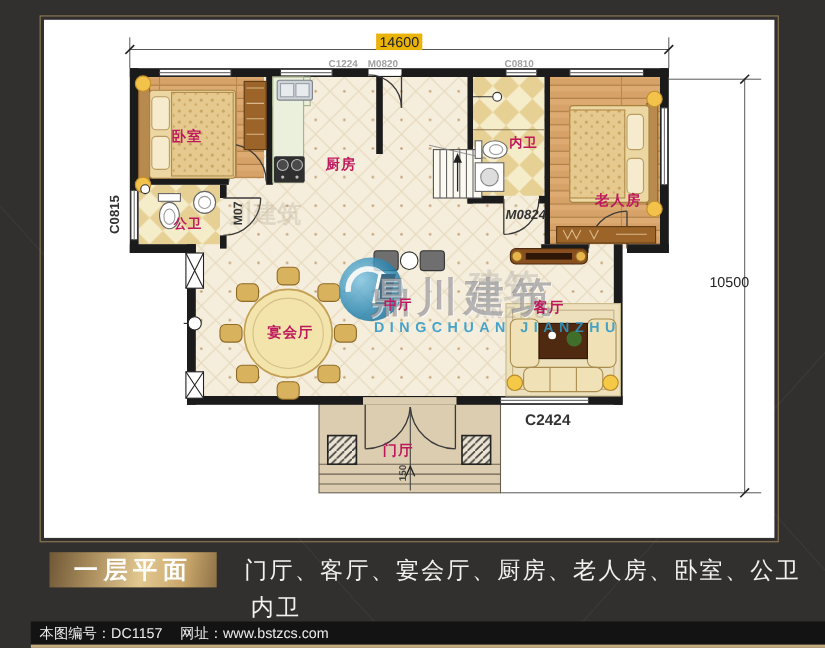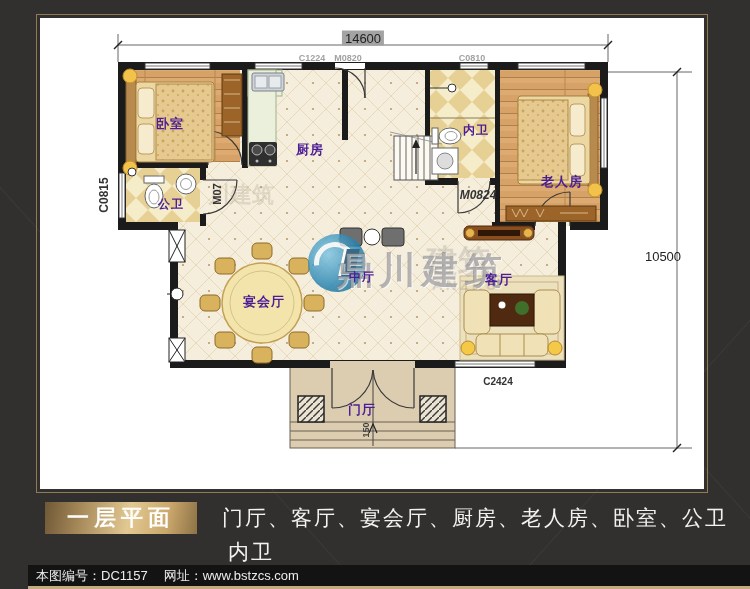--- a/index.html
+++ b/index.html
@@ -2,26 +2,26 @@
 <html><head>
 <meta charset="utf-8">
 <style>
   html,body{margin:0;padding:0;background:#32302e;}
   .stage{position:relative;width:750px;height:589px;background:#32302e;overflow:hidden;
          font-family:"Liberation Sans","DejaVu Sans",sans-serif;}
   .diag{position:absolute;width:900px;height:1px;background:rgba(255,255,255,.05);pointer-events:none;}
   .frame-border{position:absolute;left:36px;top:14px;width:670px;height:477px;border:1px solid #8f7c55;}
   .panel{position:absolute;left:40px;top:18px;width:664px;height:471px;background:#fff;overflow:hidden;}
   .panel svg{position:absolute;left:0;top:0;}
-  .lbl{position:absolute;transform:translate(-50%,-50%);white-space:nowrap;color:#4c1d95;
+  .lbl{position:absolute;transform:translate(-50%,-50%);white-space:nowrap;color:#be185d;
        font-weight:bold;font-size:13px;letter-spacing:1px;}
   .code{position:absolute;transform:translate(-50%,-50%);white-space:nowrap;color:#333;
         font-weight:bold;font-size:12px;}
   .rot{transform:translate(-50%,-50%) rotate(-90deg);}
-  .dim{position:absolute;transform:translate(-50%,-50%);font-size:13px;color:#222;background:#a3a3a3;
+  .dim{position:absolute;transform:translate(-50%,-50%);font-size:13px;color:#222;background:#eab308;
        padding:0 3px;white-space:nowrap;}
   .clipped{position:absolute;transform:translate(-50%,-50%);font-size:9px;color:#8a8a8a;
            font-weight:bold;white-space:nowrap;opacity:.8;}
   .tiny{font-size:9px;color:#444;}
   
   .wm-icon{position:absolute;left:268px;top:216px;width:58px;height:58px;border-radius:50%;
            background:radial-gradient(circle at 35% 35%,#7cc4e4,#1d7fae 60%,#0d5c86);opacity:.8;}
   .wm-icon::before{content:"";position:absolute;left:6px;top:8px;width:32px;height:32px;border-radius:50%;
            border:5px solid rgba(255,255,255,.92);border-right-color:transparent;border-bottom-color:transparent;
            transform:rotate(38deg);}
@@ -324,20 +324,21 @@
         <line x1="633" y1="434" x2="641" y2="426" stroke="#222" stroke-width="1.4"></line>
       </g>
     </svg>
 
     <div class="wm-faint" style="left:168px;top:162px;font-size:22px;">川建筑</div>
     <div class="wm-faint" style="left:386px;top:222px;font-size:32px;color:rgba(150,150,150,.3);">建筑</div>
     <div class="wm-faint" style="left:392px;top:258px;font-size:15px;color:rgba(150,150,150,.3);letter-spacing:3px;">ANZHU</div>
 
     <div class="wm-icon"></div>
     <div class="wm-brand">鼎川建筑</div>
+    <div class="wm-latin">DINGCHUAN JIANZHU</div>
 
     <div class="dim" style="left:323px;top:20px;">14600</div>
     <div class="dim rot" style="left:623px;top:238px;background:none;">10500</div>
 
     <div class="clipped" style="left:272px;top:40px;">C1224</div>
     <div class="clipped" style="left:308px;top:40px;">M0820</div>
     <div class="clipped" style="left:432px;top:40px;">C0810</div>
 
     <div class="lbl" style="left:130px;top:106px;">卧室</div>
     <div class="lbl" style="left:118px;top:186px;font-size:12px;padding-left:26px;">公卫</div>
@@ -345,21 +346,21 @@
     <div class="lbl" style="left:436px;top:112px;font-size:12px;">内卫</div>
     <div class="lbl" style="left:522px;top:164px;">老人房</div>
     <div class="lbl" style="left:224px;top:284px;">宴会厅</div>
     <div class="lbl" style="left:322px;top:259px;font-size:12px;">中厅</div>
     <div class="lbl" style="left:459px;top:262px;">客厅</div>
     <div class="lbl" style="left:322px;top:392px;">门厅</div>
 
     <div class="code rot" style="left:64px;top:177px;">C0815</div>
     <div class="code rot" style="left:177px;top:176px;font-size:11px;">M07</div>
     <div class="code" style="left:438px;top:177px;font-style:italic;">M0824</div>
-    <div class="code" style="left:458px;top:363px;font-size:10px;">C2424</div>
+    <div class="code" style="left:458px;top:363px;font-size:14px;">C2424</div>
     <div class="code rot tiny" style="left:326px;top:412px;">150</div>
   </div>
 
   <div class="badge">一层平面</div>
   <div class="cap1">门厅、客厅、宴会厅、厨房、老人房、卧室、公卫</div>
   <div class="cap2">内卫</div>
 
   <div class="footer">
     <span class="f1">本图编号：DC1157</span>
     <span class="f4">网址：www.bstzcs.com</span>

